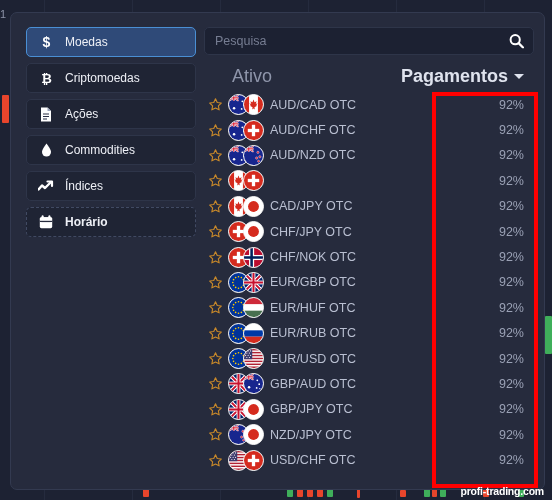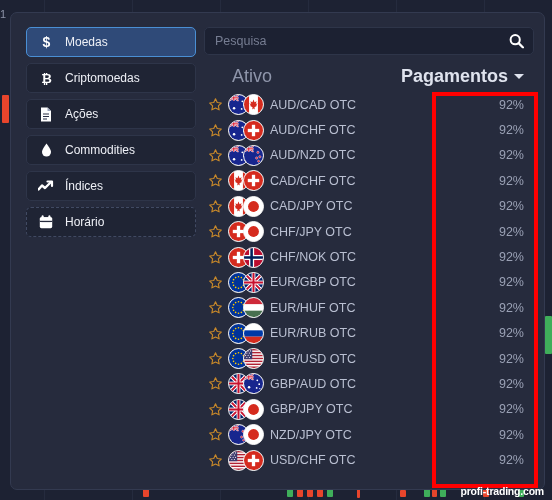--- a/index.html
+++ b/index.html
@@ -44,20 +44,21 @@
     border-radius: 5px;
     cursor: pointer;
     color: #e6e9f2;
   }
   .nav-item.active {
     background: #2f4a78;
     border: 1px solid #4a8fd4;
   }
   .nav-item.dashed {
     border: 1px dashed #3d4considering;
+    font-weight: bold;
   }
   .nav-item.dashed { border: 1px dashed #414a63; }
   .nav-ico {
     width: 38px; min-width: 38px;
     display: flex; align-items: center; justify-content: center;
     color: #ffffff;
   }
   .nav-ico svg { display: block; }
   .nav-label { font-size: 12px; color: #eef0f6; white-space: nowrap; }
 
@@ -389,21 +390,20 @@
                 </svg>
               </span>
               <span class="flag f2">
                 <svg viewBox="0 0 30 30">
                   <rect width="30" height="30" fill="#d52b1e"></rect>
                   <rect x="12.4" y="6" width="5.2" height="18" fill="#fff"></rect>
                   <rect x="6" y="12.4" width="18" height="5.2" fill="#fff"></rect>
                 </svg>
               </span>
             </span>
-            <span class="row-name">CAD/CHF OTC</span>
             <span class="row-pay">92%</span>
           </div>
           <div class="row">
             <span class="star">
               <svg width="13" height="13" viewBox="0 0 15 15">
                 <path d="M7.5 0.9 L9.5 5.2 L14.2 5.8 L10.8 9.1 L11.7 13.7 L7.5 11.5 L3.3 13.7 L4.2 9.1 L0.8 5.8 L5.5 5.2 z" fill="none" stroke="currentColor" stroke-width="1.3" stroke-linejoin="round"></path>
               </svg>
             </span>
             <span class="flags">
               <span class="flag f1">

